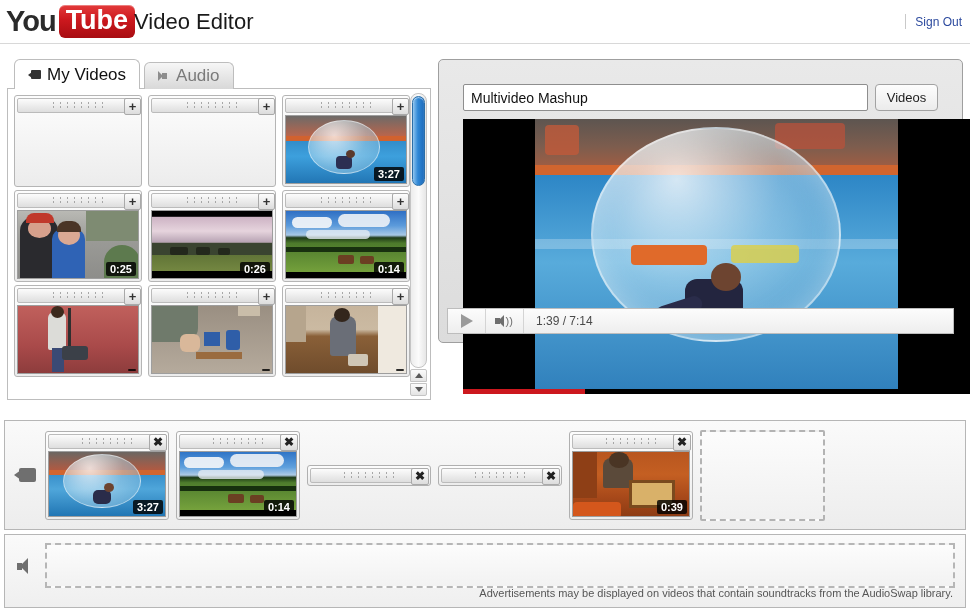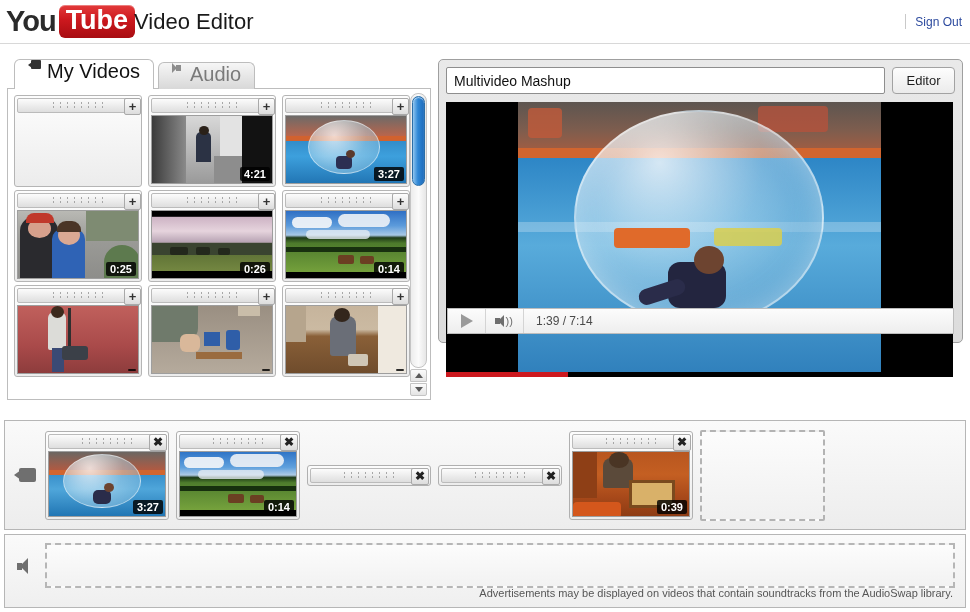--- a/index.html
+++ b/index.html
@@ -45,24 +45,24 @@
   }
   #header-divider { width:1px; height:15px; background:#c9c9c9; }
   #signout-link {
     font-size:12px; color:#2c4a9e; text-decoration:none; cursor:pointer;text-align:center;
   }
 
   
   #tabs { position:absolute; left:14px; top:59px; display:flex; align-items:flex-end; z-index:4;}
   .tab {
     height:29px; padding:0 13px;
-    display:flex; gap:6px;
+    display:flex; align-items:center; gap:6px;
     border:1px solid #bdbdbd; border-bottom:none;
     border-radius:6px 6px 0 0;
-    font-size:20px; cursor:pointer;
+    font-size:17px; cursor:pointer;
     position:relative;
   }
   .tab.active {
     background:#fff; color:#111; z-index:3; height:30px;
     border-color:#bdbdbd;
   }
   .tab.inactive {
     background: linear-gradient(to bottom,#f6f6f6,#d8d8d8);
     color:#7a7a7a; margin-left:4px; height:27px; z-index:1;
   }
@@ -163,21 +163,21 @@
   #sb-up { bottom:14px; border-radius:2px 2px 0 0;}
   #sb-down { bottom:0px; border-radius:0 0 2px 2px;}
   .tri-up { width:0;height:0;border-left:4px solid transparent;border-right:4px solid transparent;border-bottom:5px solid #5a5a5a;}
   .tri-down { width:0;height:0;border-left:4px solid transparent;border-right:4px solid transparent;border-top:5px solid #5a5a5a;}
 
   
   #preview-panel {
     position:absolute; left:438px; top:59px; width:525px; height:284px;
     background: linear-gradient(to bottom,#e9e9e9,#dcdcdc);
     border:1px solid #9f9f9f; border-radius:5px;
-    padding:7px;
+    padding:24px;
   }
   #title-row { display:flex; gap:7px; height:27px; }
   #project-title {
     flex:1; height:27px; padding:0 7px;
     font-size:14px; color:#111;
     border:1px solid #8e8e8e; border-radius:2px; background:#fff;
     font-family:"Liberation Sans", sans-serif;
   }
   #publish-btn {
     width:63px; height:27px;
@@ -332,32 +332,20 @@
           <div class="card-bar">
             <div class="grip"></div>
             <div class="card-btn">+</div>
           </div>
         </div>
 
         <div class="lib-card">
           <div class="card-bar">
             <div class="grip"></div>
             <div class="card-btn">+</div>
-          </div>
-          <div class="thumb">
-            <div class="scene" style="background:#1b1b1b">
-              <div class="lay" style="left:0;top:0;width:34px;height:100%;background:linear-gradient(to right,#3b3b3b,#8a8a8a)"></div>
-              <div class="lay" style="left:34px;top:0;width:34px;height:100%;background:linear-gradient(to bottom,#d8d8d8,#9a9a9a)"></div>
-              <div class="lay" style="left:68px;top:0;width:22px;height:100%;background:#e3e3e3"></div>
-              <div class="lay" style="left:90px;top:0;width:32px;height:100%;background:#121212"></div>
-              <div class="lay" style="left:44px;top:16px;width:15px;height:30px;background:#2b3244;border-radius:5px 5px 0 0"></div>
-              <div class="lay" style="left:47px;top:10px;width:10px;height:9px;background:#2a2119;border-radius:50%"></div>
-              <div class="lay" style="left:62px;top:40px;width:28px;height:28px;background:#8d8d8d"></div>
-            </div>
-            <div class="dur">4:21</div>
           </div>
         </div>
 
         <div class="lib-card">
           <div class="card-bar">
             <div class="grip"></div>
             <div class="card-btn">+</div>
           </div>
           <div class="thumb">
             <div class="scene" style="background:linear-gradient(to bottom,#8a7f78 0%,#a4594a 18%,#2f86c4 30%,#3da0dd 60%,#2276b5 100%)">
@@ -491,21 +479,21 @@
       </div>
       <div class="sb-arrow" id="sb-down">
         <span class="tri-down"></span>
       </div>
     </div>
   </div>
 
   <div id="preview-panel">
     <div id="title-row">
       <input id="project-title" type="text" value="Multivideo Mashup" style="">
-      <button id="publish-btn">Editor</button>
+      <button id="publish-btn">Videos</button>
     </div>
 
     <div id="video-stage">
       <div id="video-img">
         <div class="scene" style="background:linear-gradient(to bottom,#6a5b57 0%,#8d4f3f 12%,#a4563c 17%,#2a7fbe 22%,#58a9da 48%,#3f93cf 70%,#1f6aa6 100%)">
           <div class="lay" style="left:0;top:0;width:100%;height:46px;background:linear-gradient(to bottom,#5d5550,#7d5d4e 60%,#9c5d44)"></div>
           <div class="lay" style="left:10px;top:6px;width:34px;height:30px;background:#c05a3a;border-radius:4px;opacity:.8"></div>
           <div class="lay" style="left:240px;top:4px;width:70px;height:26px;background:#b8513b;border-radius:4px;opacity:.75"></div>
           <div class="lay" style="left:0;top:46px;width:100%;height:10px;background:#d1652f"></div>
           <div class="lay" style="left:0;top:56px;width:100%;height:219px;background:linear-gradient(to bottom,#2d86c6,#58abdb 40%,#2f7fbb 100%)"></div>

